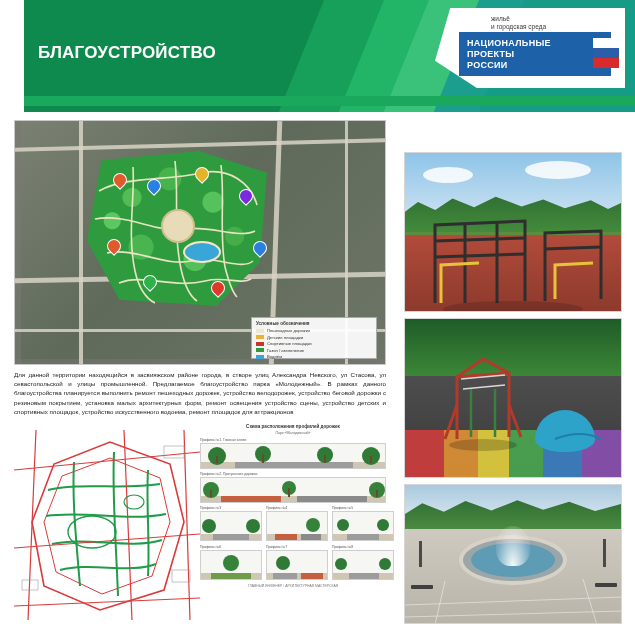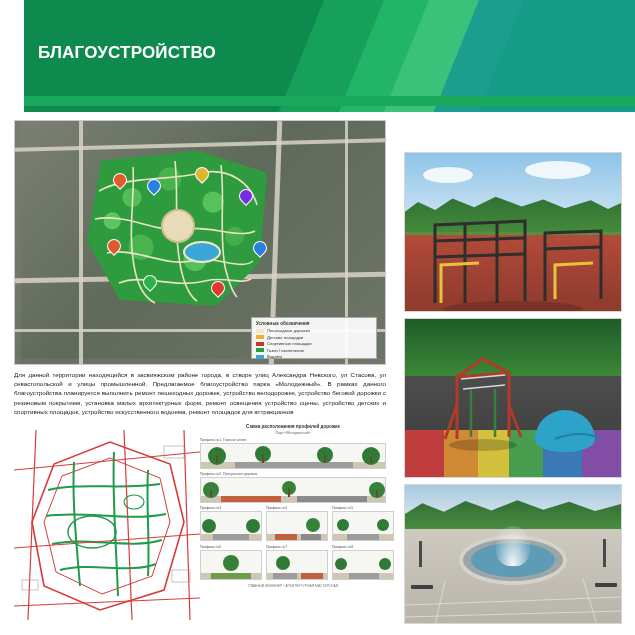--- a/index.html
+++ b/index.html
@@ -311,20 +311,37 @@
   <div class="hdr-diag1"></div>
   <div class="hdr-diag2"></div>
   <div class="hdr-diag3"></div>
   <div class="hdr-teal"></div>
   <div class="hdr-teal2"></div>
 
   <div class="title">
     <span>БЛАГОУСТРОЙСТВО</span>
   </div>
 
+  <div class="np-logo">
+    <div class="np-white-shape"></div>
+    <div class="np-tagline">
+      <div>жильё</div>
+      <div>и городская среда</div>
+    </div>
+    <div class="np-box">
+      <span>НАЦИОНАЛЬНЫЕ</span>
+      <span>ПРОЕКТЫ</span>
+      <span>РОССИИ</span>
+    </div>
+    <div class="np-flag">
+      <i class="f1"></i>
+        <i class="f2"></i>
+        <i class="f3"></i>
+    </div>
+  </div>
   <div class="hdr-green-bar"></div>
 </div>
 
 <div class="content">
 
   <div class="masterplan">
     <div class="mp-base"></div>
     <div class="mp-city"></div>
     <div class="mp-road mp-r1"></div>
     <div class="mp-road mp-r2"></div>

